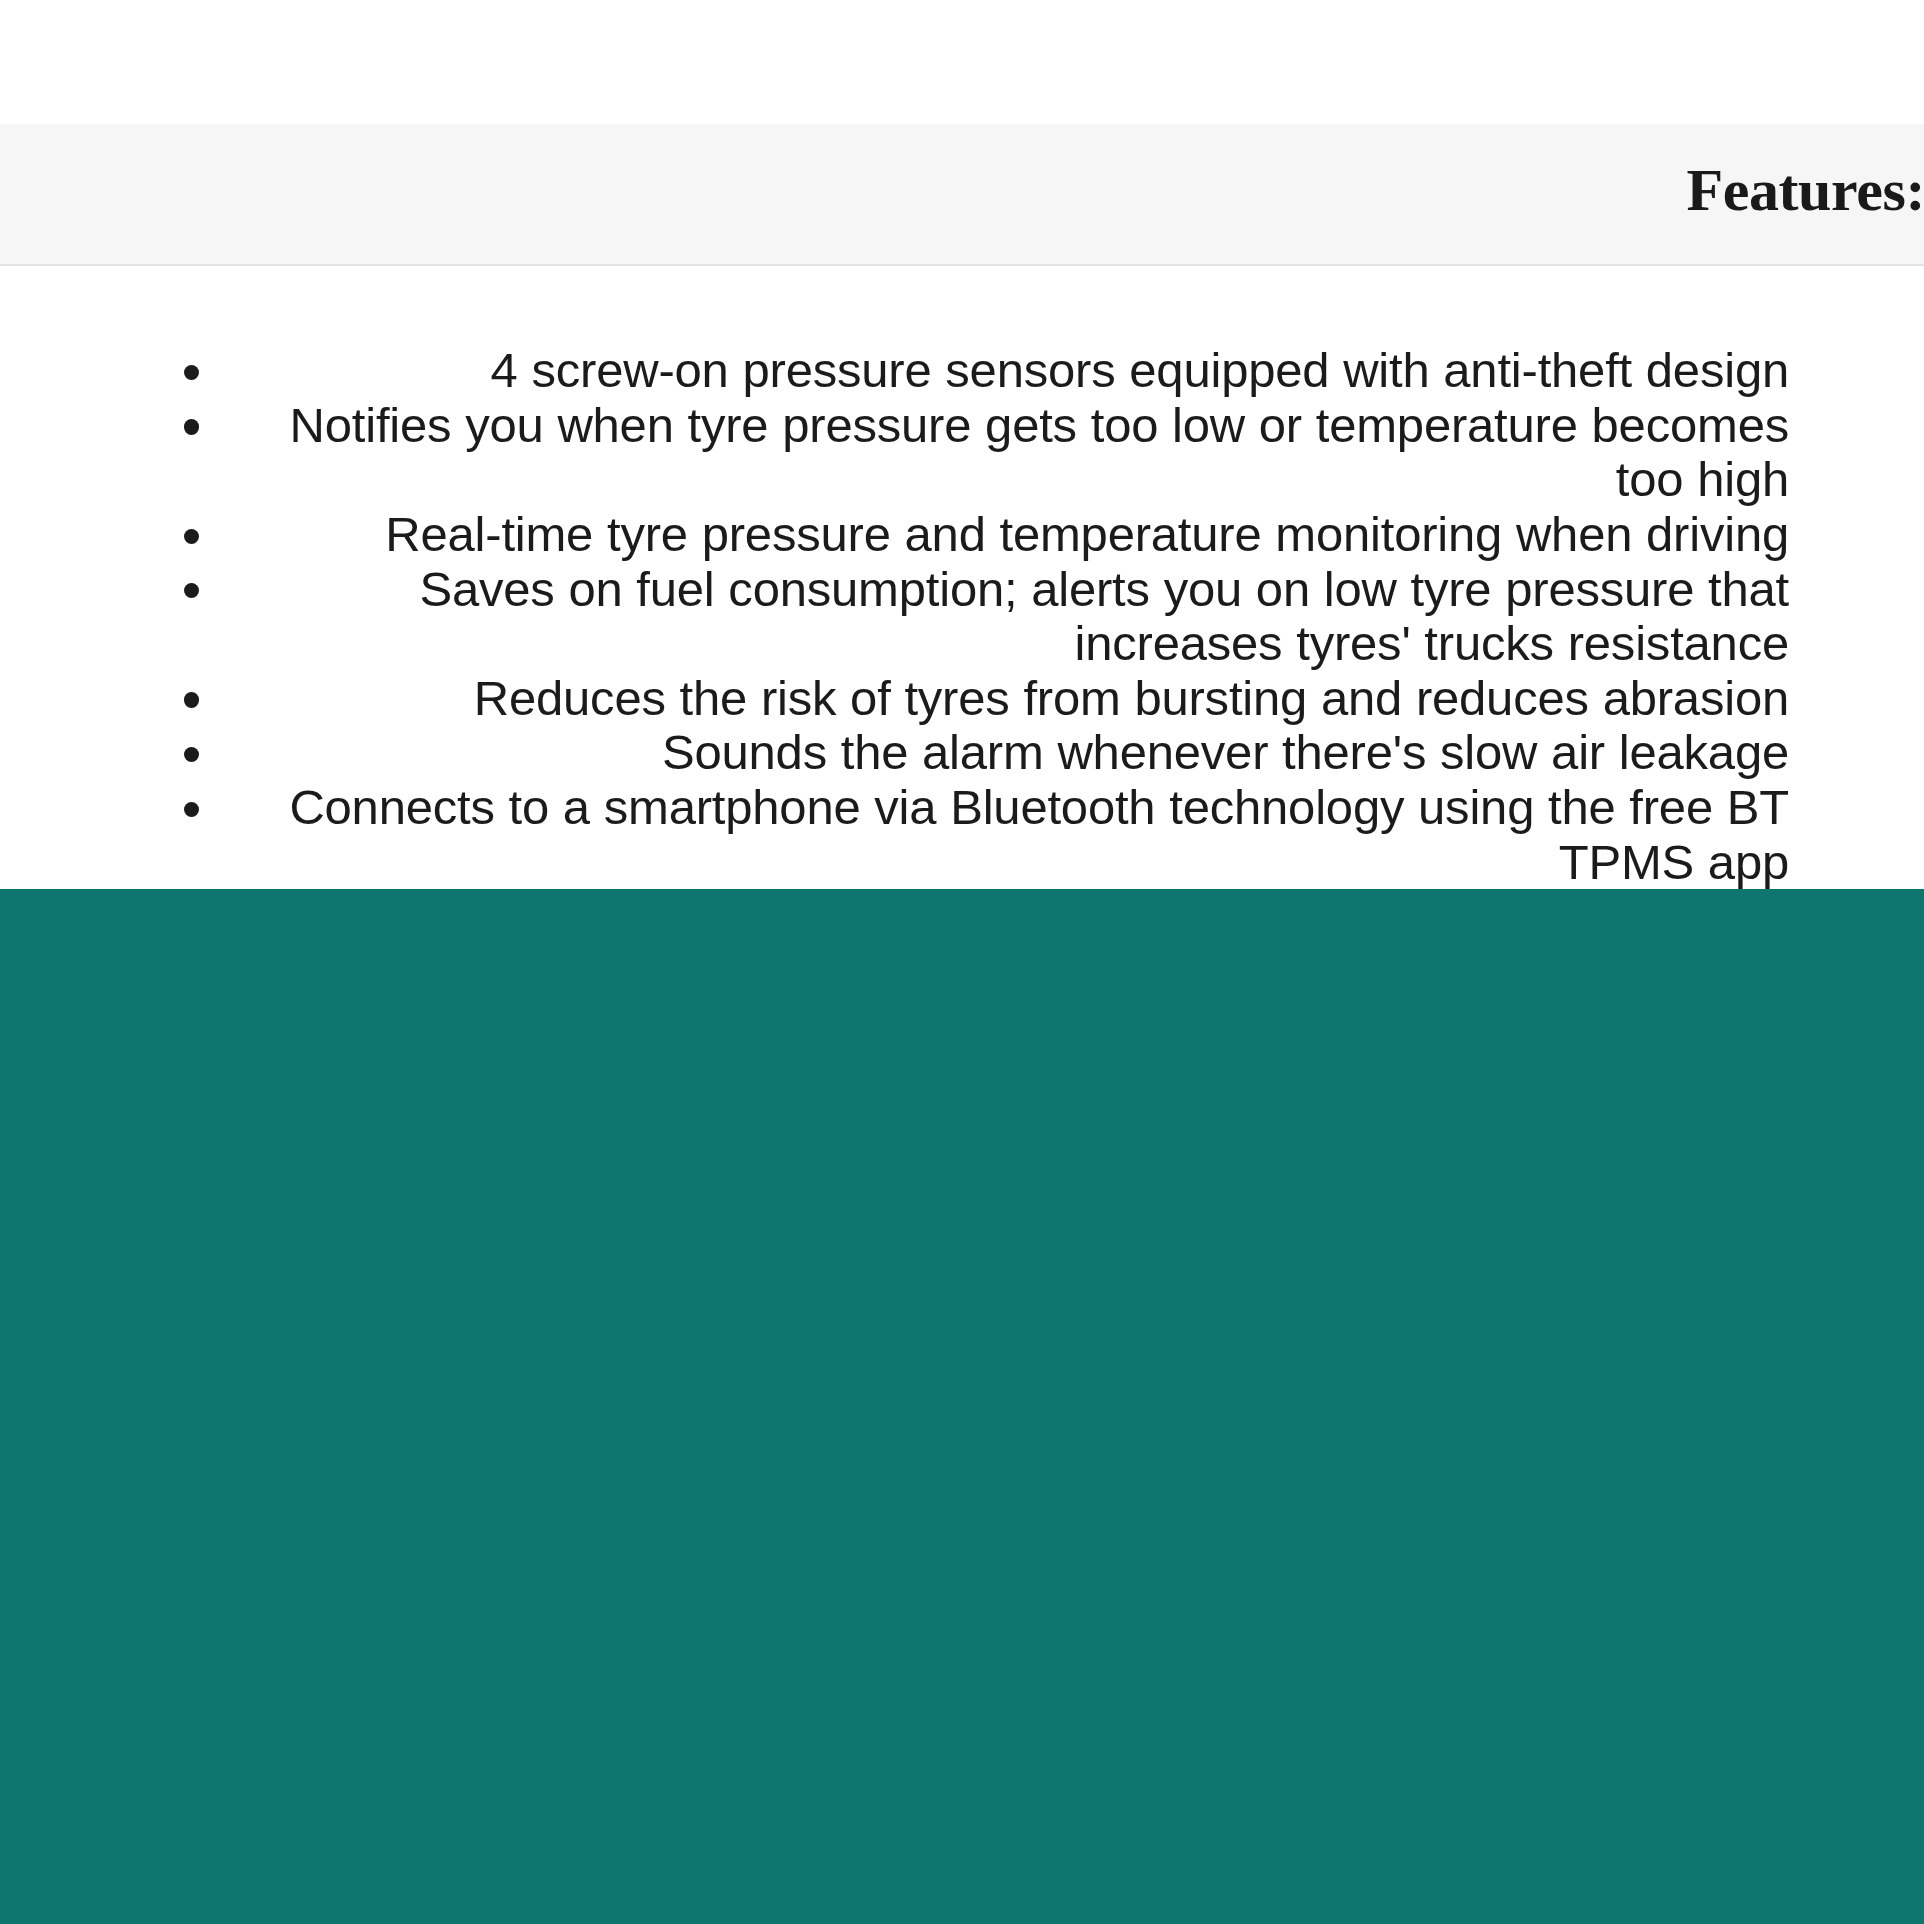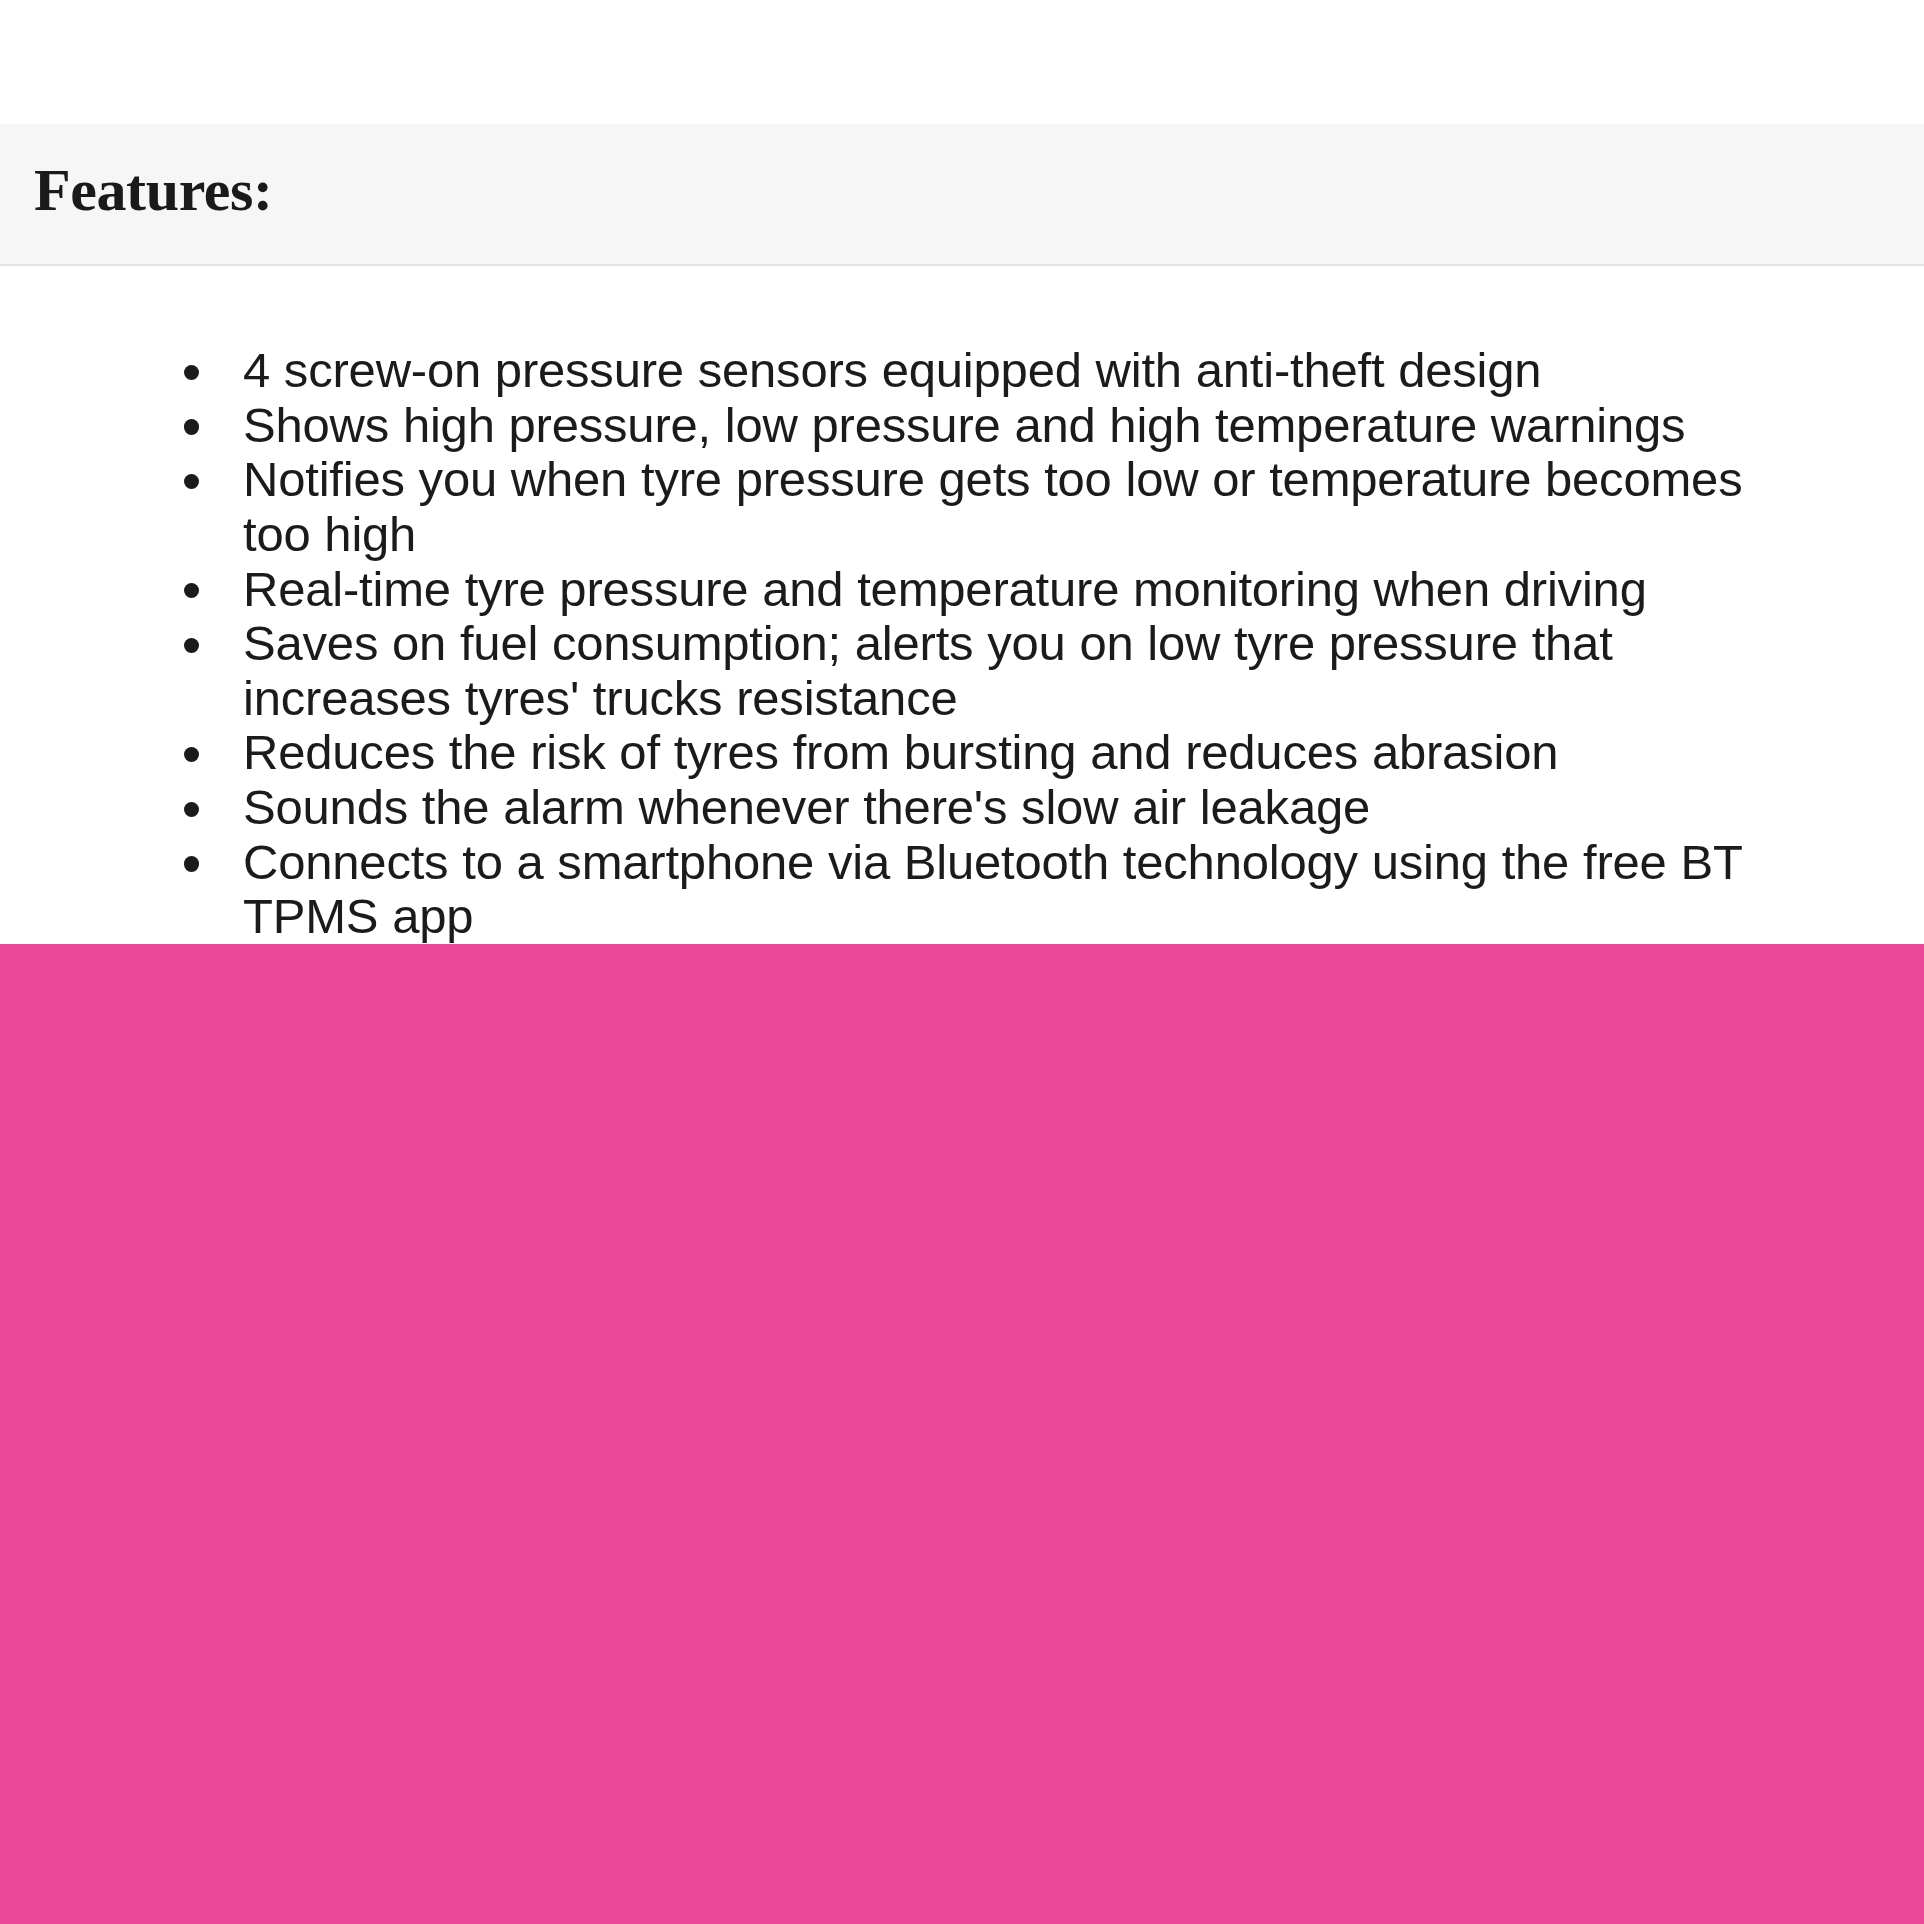--- a/index.html
+++ b/index.html
@@ -12,22 +12,23 @@
     background: #ffffff;
     font-family: "Liberation Sans", sans-serif;
     -webkit-font-smoothing: antialiased;
     overflow: hidden;
   }
 
   .page {
     position: relative;
     width: 1925px;
     height: 1925px;
-    background: #ec4899;
+    background: #0f766e;
     box-sizing: border-box;
+    text-align: right;
   }
 
   
   .top-gutter {
     height: 124px;
     background: #ffffff;
   }
 
   
   .section-header {
@@ -100,24 +101,20 @@
   </div>
 
   <div class="section-body">
     <ul class="feature-list">
       <li class="feature-item">
         <span class="bullet-dot"></span>
         <span class="bullet-text">4 screw-on pressure sensors equipped with anti-theft design</span>
       </li>
       <li class="feature-item">
         <span class="bullet-dot"></span>
-        <span class="bullet-text">Shows high pressure, low pressure and high temperature warnings</span>
-      </li>
-      <li class="feature-item">
-        <span class="bullet-dot"></span>
         <span class="bullet-text">Notifies you when tyre pressure gets too low or temperature becomes too high</span>
       </li>
       <li class="feature-item">
         <span class="bullet-dot"></span>
         <span class="bullet-text">Real-time tyre pressure and temperature monitoring when driving</span>
       </li>
       <li class="feature-item">
         <span class="bullet-dot"></span>
         <span class="bullet-text">Saves on fuel consumption; alerts you on low tyre pressure that increases tyres' trucks resistance</span>
       </li>

